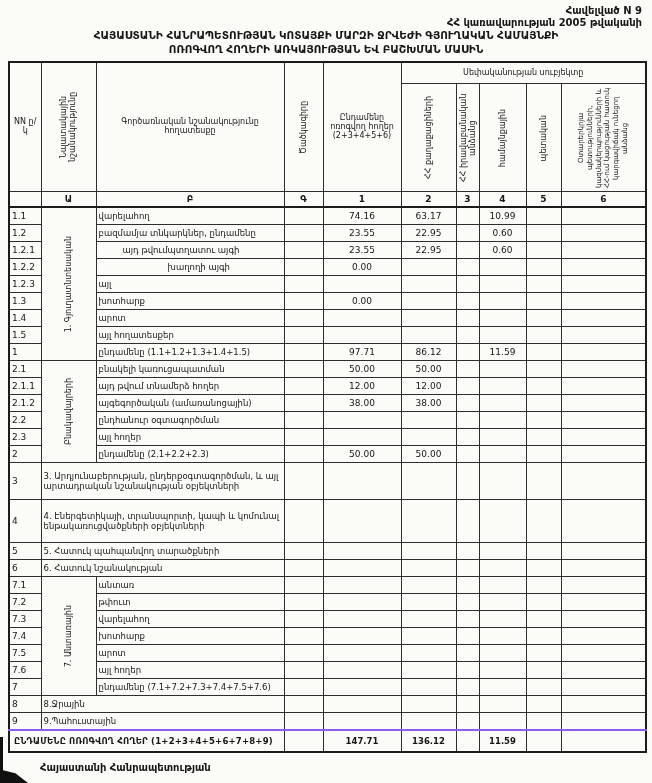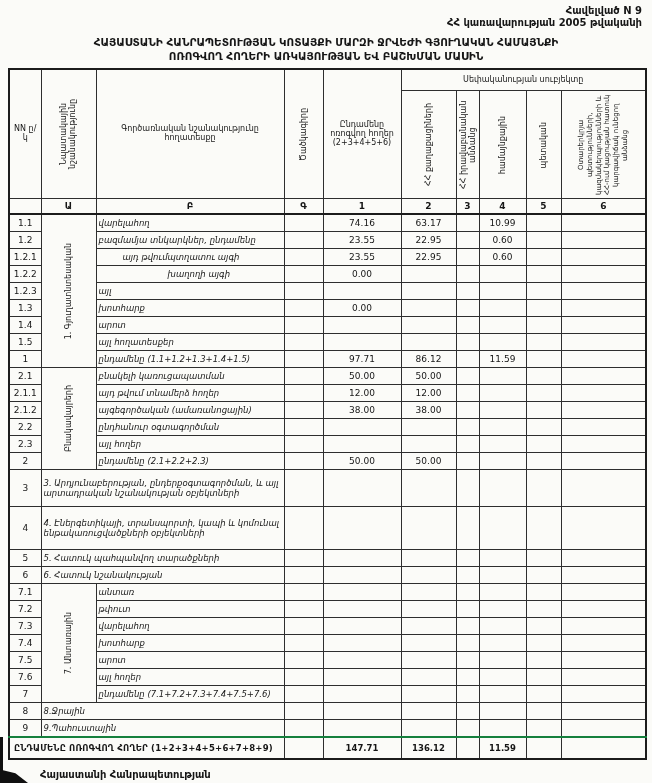--- a/index.html
+++ b/index.html
@@ -1,43 +1,43 @@
 <!DOCTYPE html>
 <html><head>
 <meta charset="utf-8">
 <style>
   html,body{margin:0;padding:0;}
   .page{position:relative;width:652px;height:783px;background:#fbfbf8;color:#161616;
         font-family:"DejaVu Sans",sans-serif;overflow:hidden;}
   .appendix{text-align:right;padding:5px 10px 0 0;font-weight:bold;font-size:10px;line-height:1.2;}
-  .doc-title{text-align:center;font-weight:bold;font-size:10.5px;line-height:1.3;margin-top:7px;}
+  .doc-title{text-align:center;font-weight:bold;font-size:10.5px;line-height:1.3;margin-top:0;}
 
   table.land{border-collapse:collapse;table-layout:fixed;width:637px;margin:5px 0 0 8px;
              border:2px solid #1c1c1c;}
   .land th,.land td{border:1px solid #2e2e2e;padding:0 2px;overflow:hidden;
                     font-weight:normal;vertical-align:middle;}
   .land thead th{font-size:8px;line-height:1.12;text-align:center;}
   .own-group{height:20px;font-size:9px;margin-left:24px;}
   .own-sub{height:107px;}
   .letters td{height:14px;text-align:center;font-size:9px;font-weight:bold;border-bottom:2px solid #1c1c1c;}
   .vert{writing-mode:vertical-rl;transform:rotate(180deg);margin:0 auto;text-align:center;
         font-size:8px;line-height:1.15;max-height:120px;}
   .own-sub .vert{max-height:102px;}
   .small-vert{font-size:7px;line-height:1.25;}
   tbody td{height:16px;font-size:8.5px;}
-  .c-nn{text-align:center;font-size:9px;}
-  .c-desc{text-align:left;padding-left:4px;font-style:italic;}
+  .c-nn{text-align:left;font-size:9px;}
+  .c-desc{text-align:left;padding-left:4px;}
   .c-desc.split{padding:0;}
   .c-desc .lead{display:inline-block;width:38%;text-align:right;padding-left:4px;box-sizing:border-box;}
   .c-desc .sub{display:inline-block;width:60%;text-align:left;}
   .c-num{text-align:center;font-size:9px;}
   tr.tall3 td{height:36px;}
   tr.tall4 td{height:42px;}
   tr.subtotal td{border-top:1.5px solid #1c1c1c;}
-  .grand td{height:20px;border-top:2px solid #15803d;font-size:8.5px;}
+  .grand td{height:20px;border-top:2px solid #8b5cf6;font-size:8.5px;}
   .grand .c-total-label{text-align:left;padding-left:4px;font-weight:bold;letter-spacing:.2px;}
   .grand .c-num{font-weight:bold;}
 
   .footer{display:flex;justify-content:space-between;align-items:flex-end;margin:8px 60px 0 40px;}
   .footer .who{font-weight:bold;font-size:10px;line-height:1.3;}
   .artifact-corner{position:absolute;left:0;bottom:0;width:28px;height:15px;background:#101010;
                    clip-path:polygon(0 100%,100% 100%,55% 35%,0 10%);}
   .artifact-line{position:absolute;left:0;bottom:0;width:3px;height:46px;background:#101010;}
 </style>
 </head>

